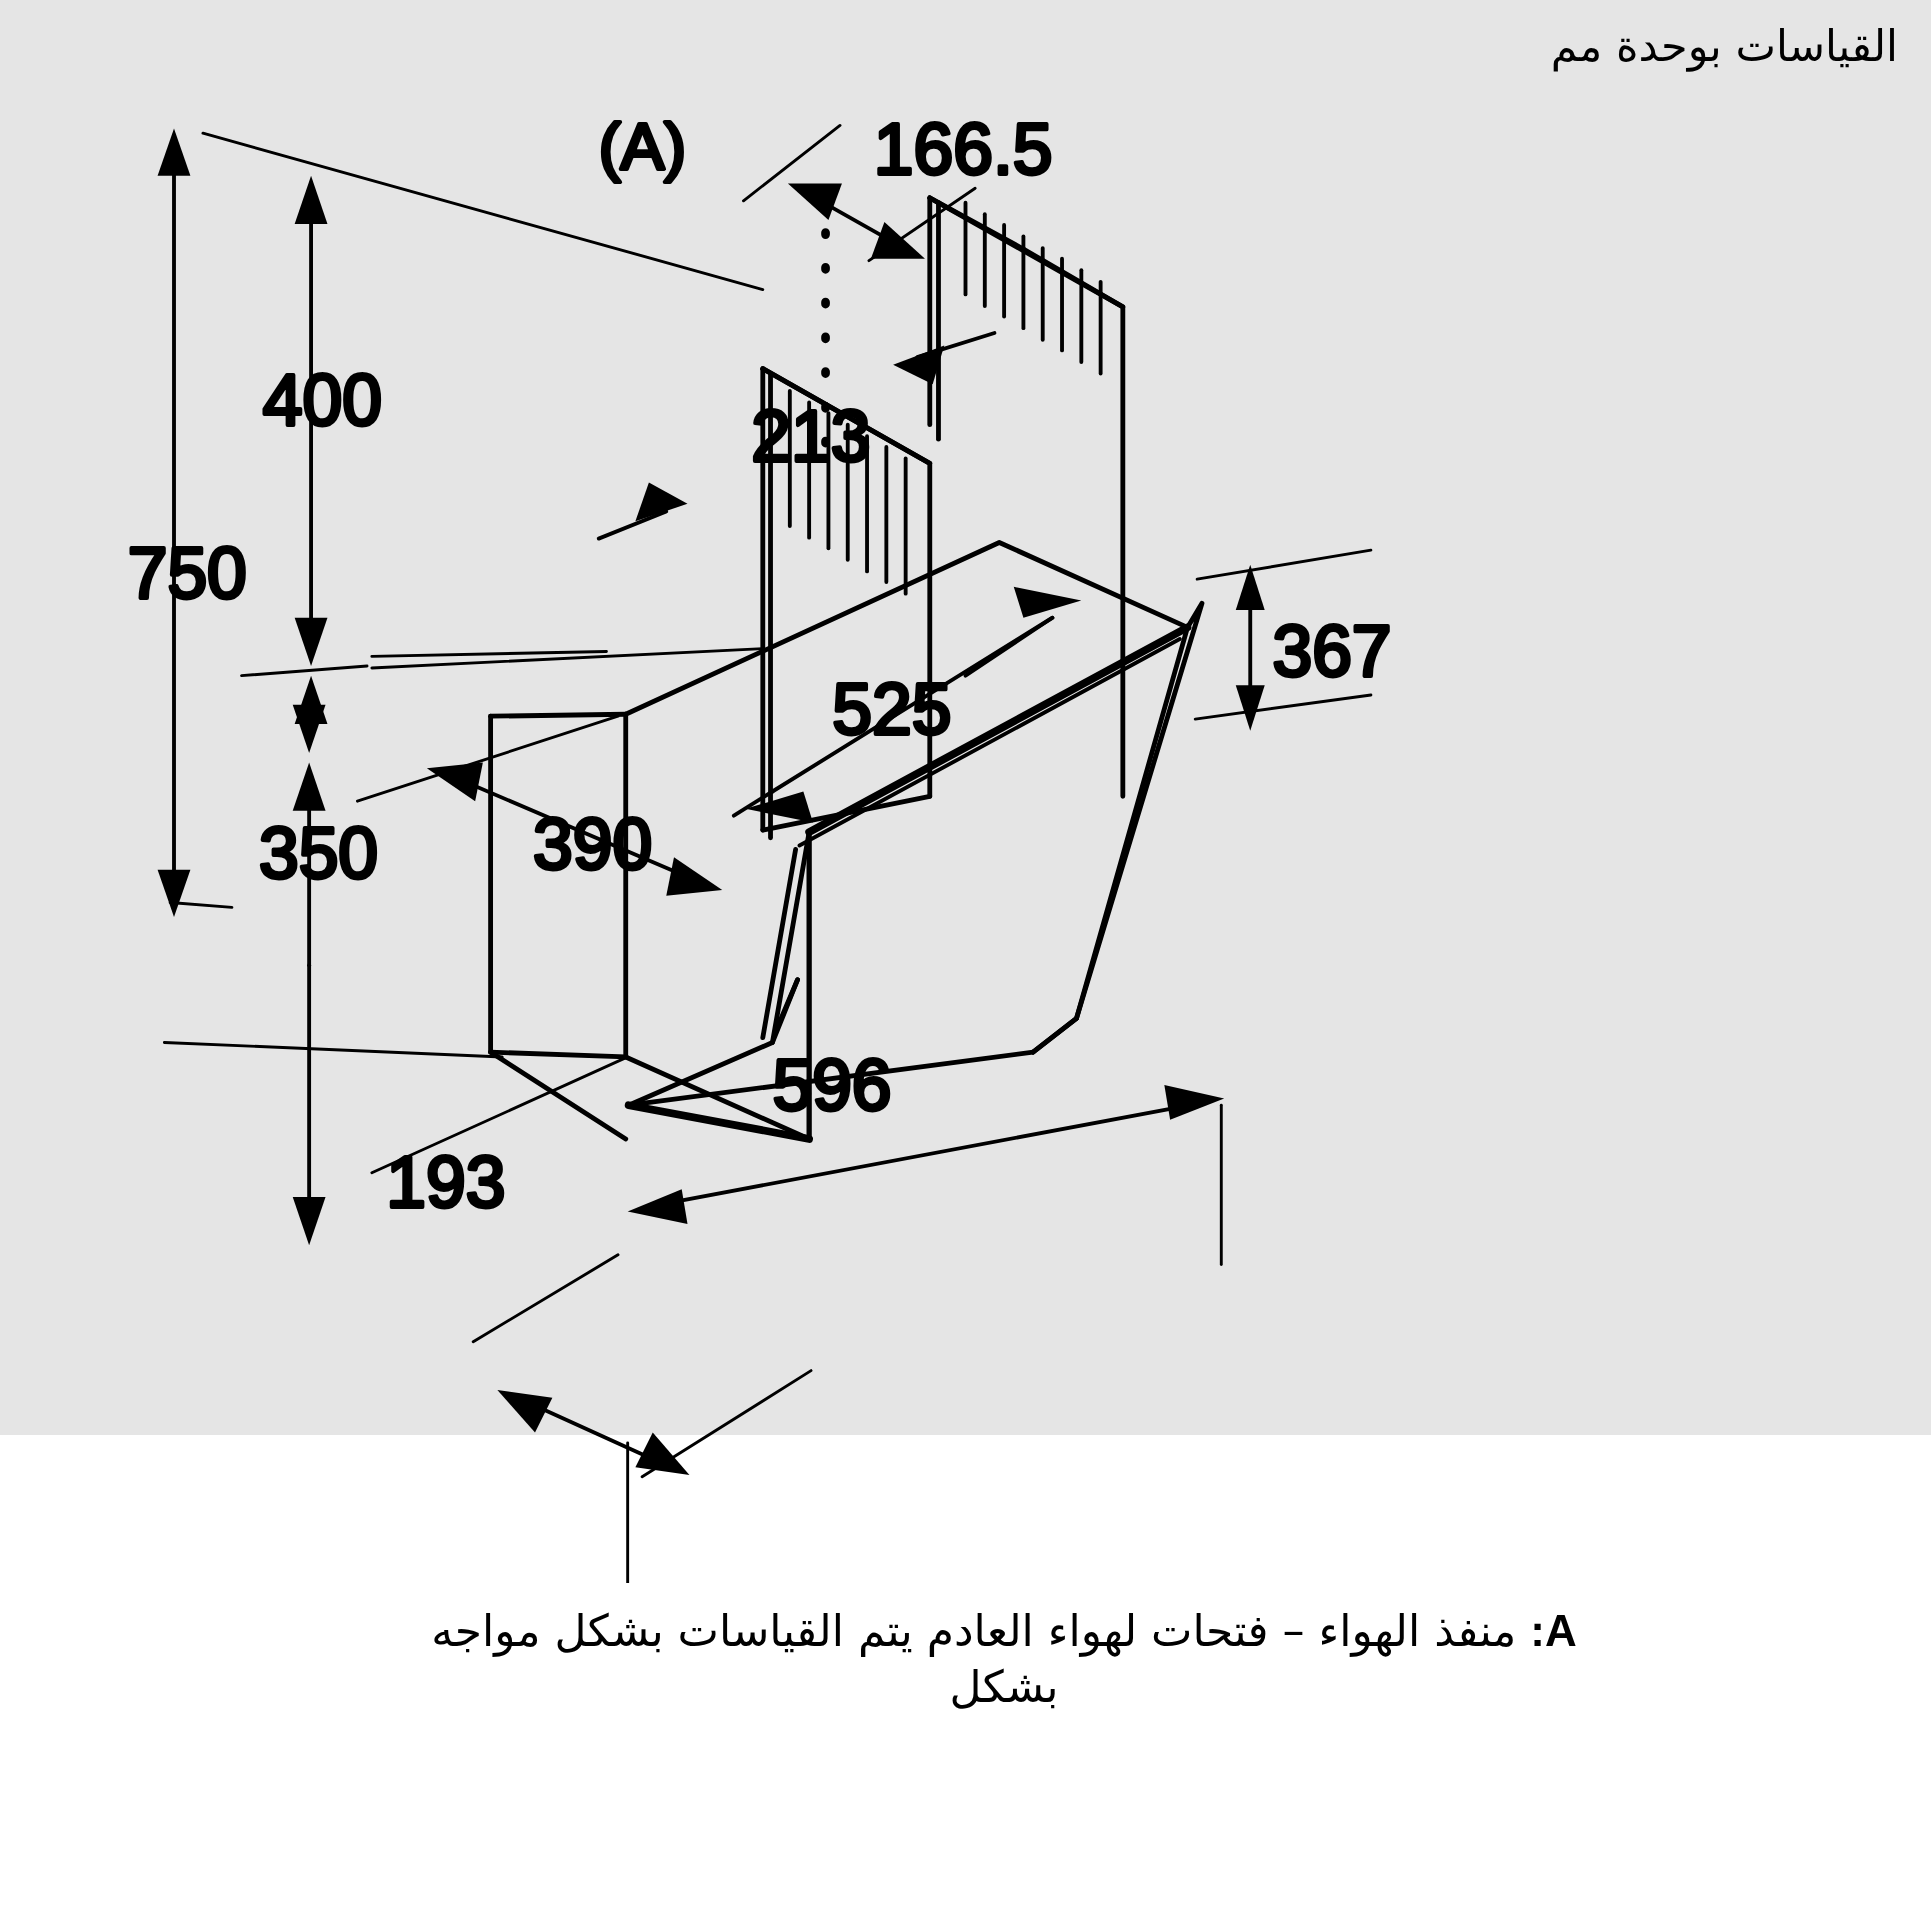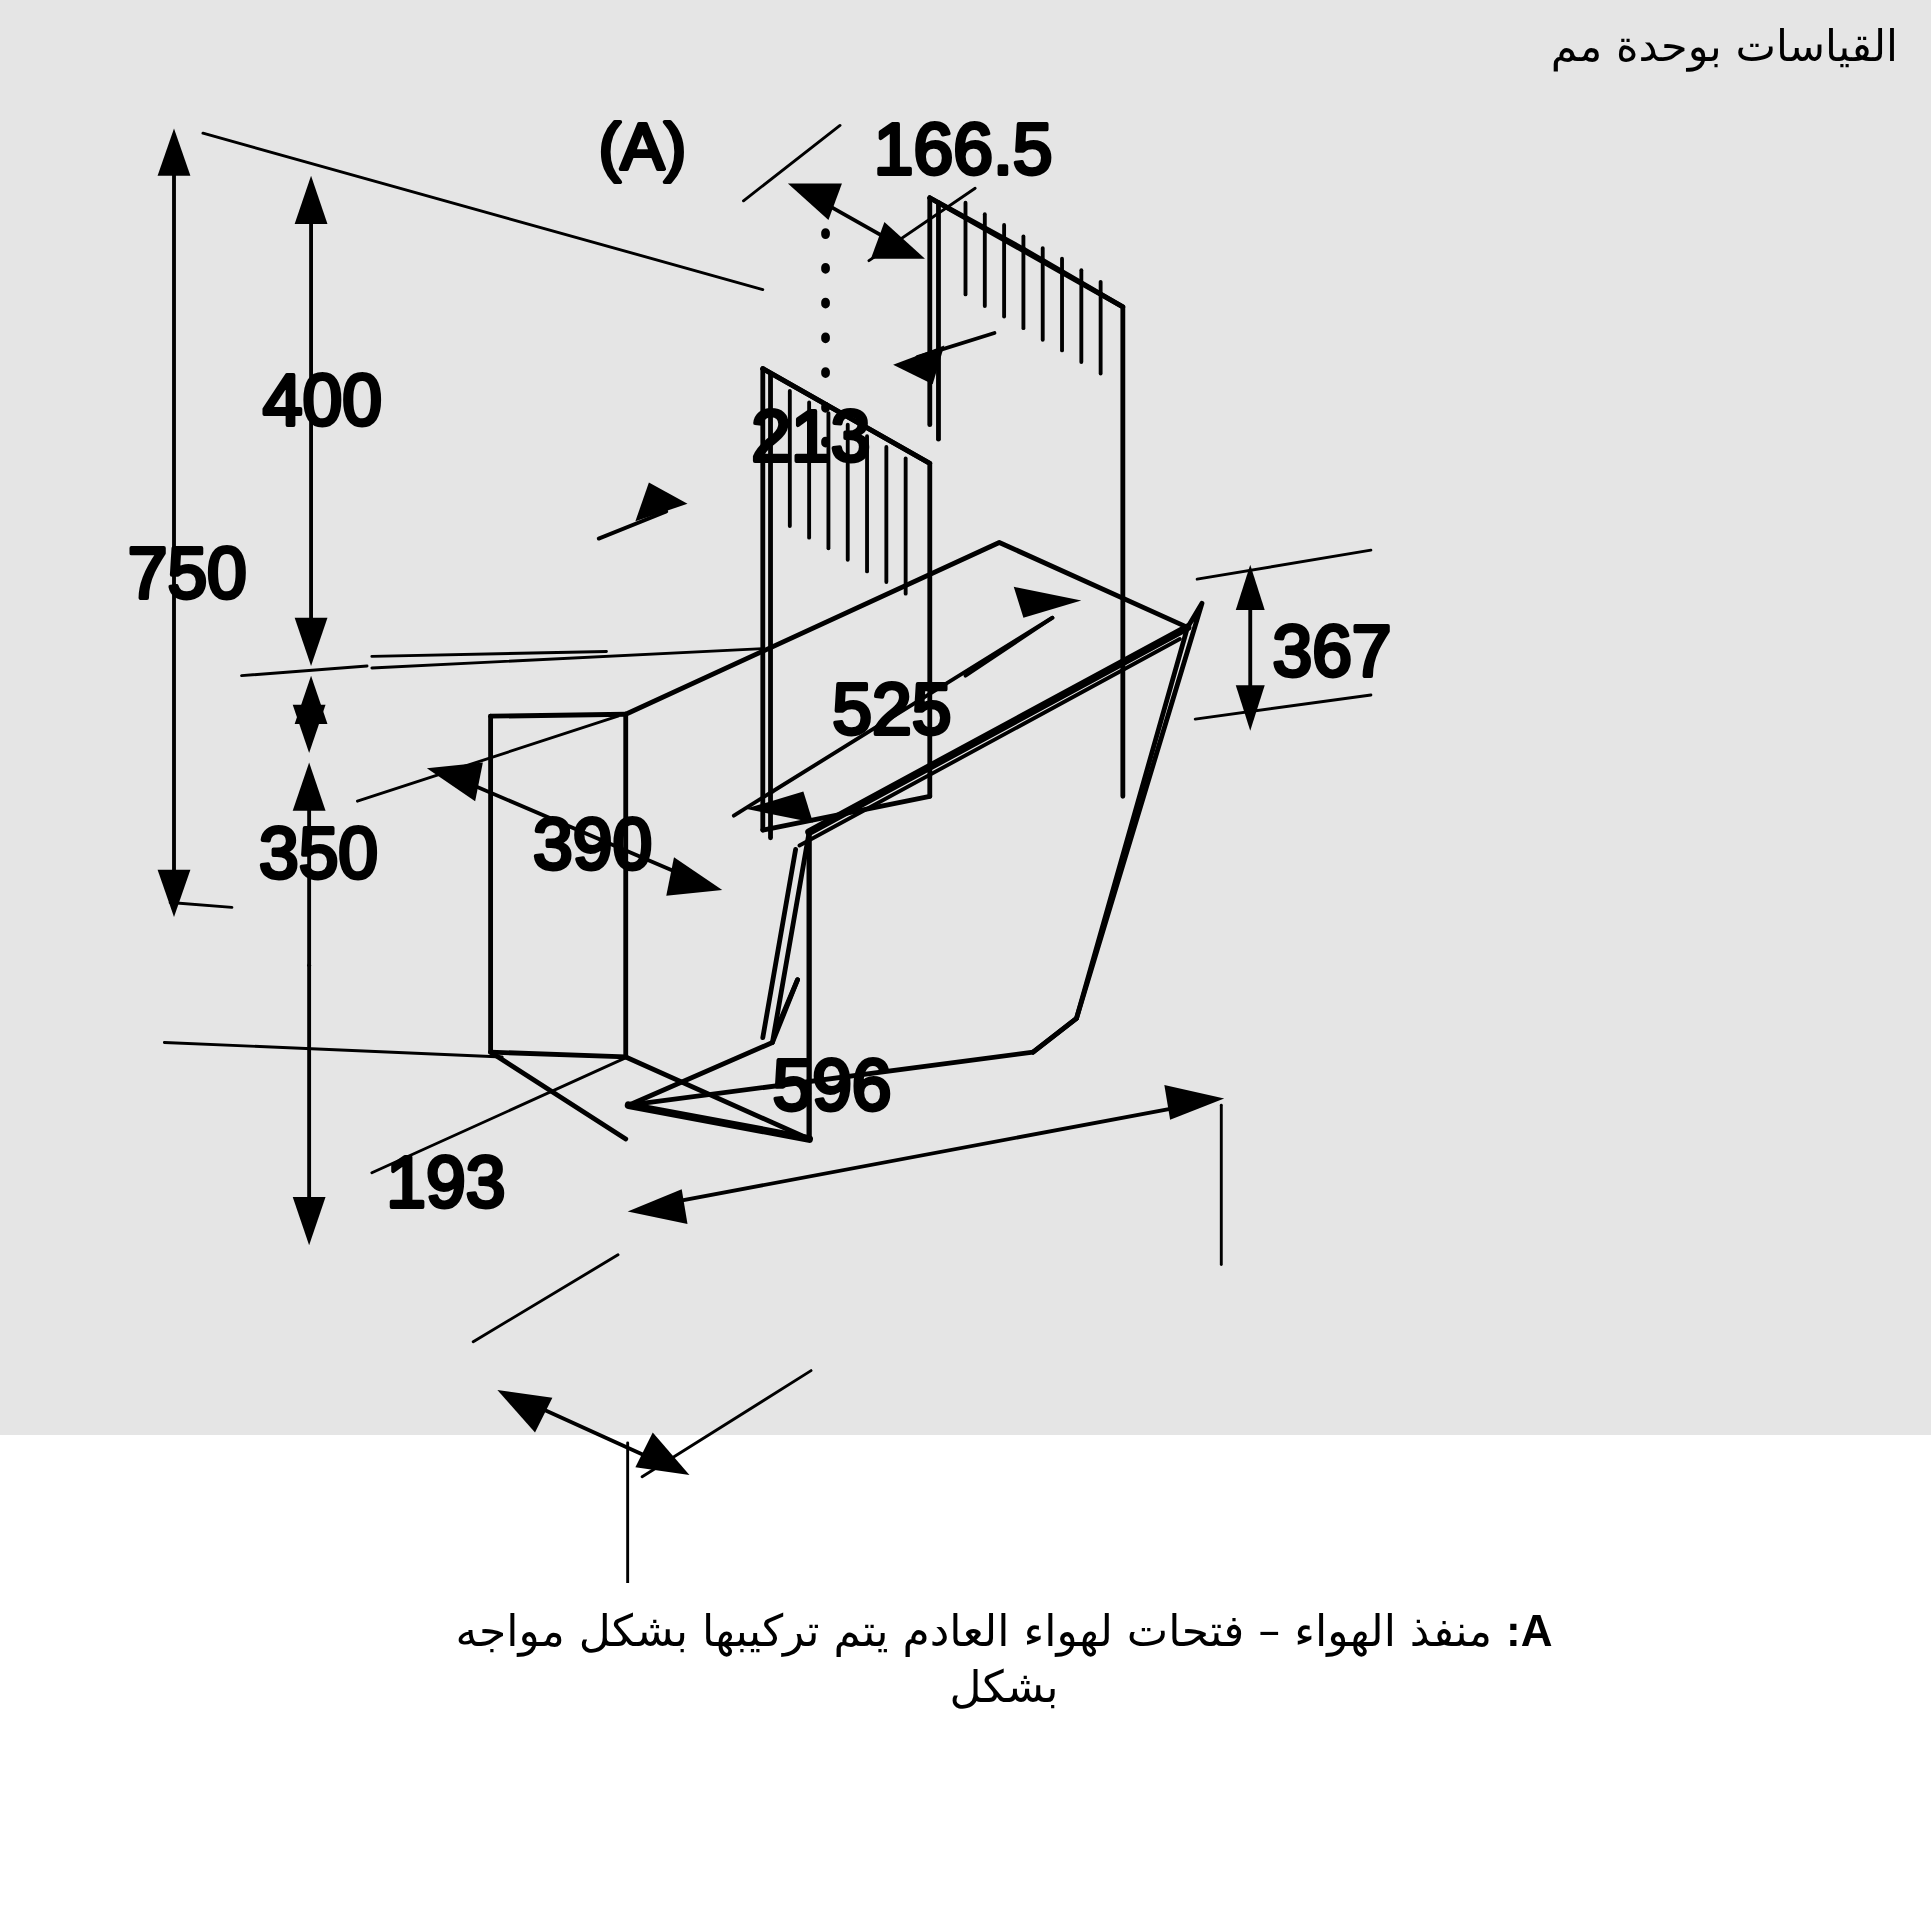--- a/index.html
+++ b/index.html
@@ -240,19 +240,19 @@
       <text class="dimtxt" x="800" y="1150" font-size="74" font-weight="700">596</text>
       <text class="dimtxt" x="400" y="1250" font-size="74" font-weight="700">193</text>
 
       <text class="dimtxt" x="620" y="175" font-size="68" font-weight="700">(A)</text>
 
     </g>
   </svg>
 
   <div class="note">
     <b>A:</b>
-    <span>منفذ الهواء – فتحات لهواء العادم يتم تركيبها بشكل مواجه</span>
+    <span>منفذ الهواء – فتحات لهواء العادم يتم القياسات بشكل مواجه</span>
     <br>
     <span>بشكل</span>
   </div>
 
 </div>
 
 
 </body></html>

